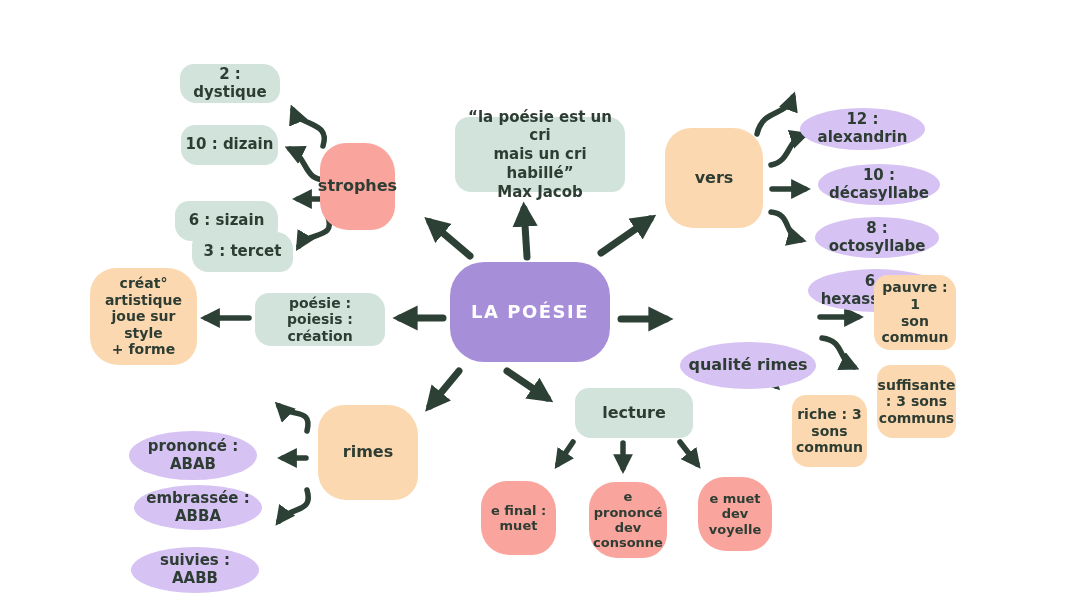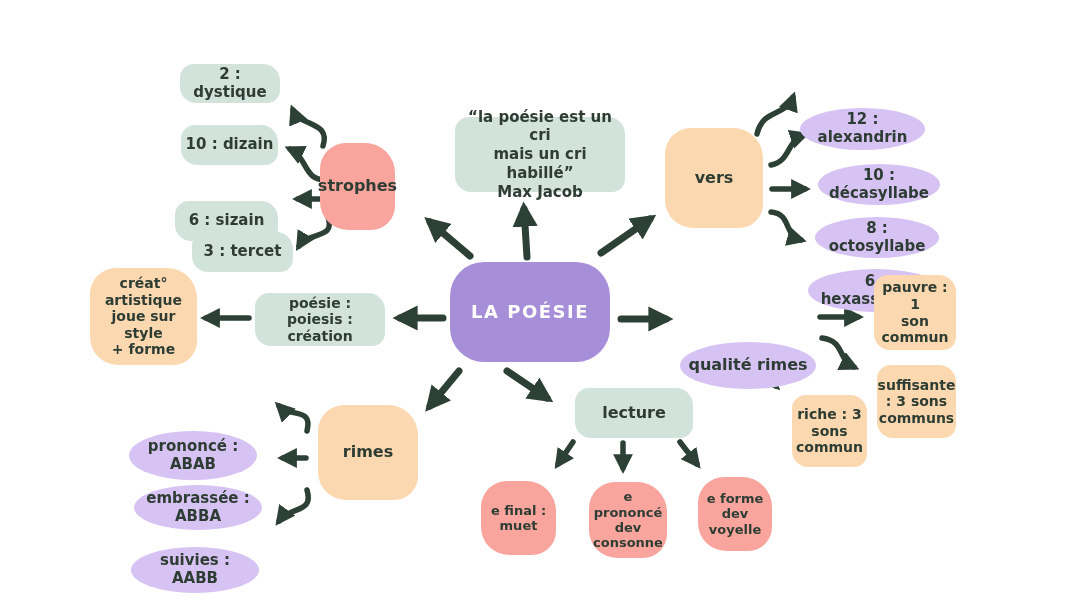--- a/index.html
+++ b/index.html
@@ -146,17 +146,17 @@
 ABBA</div>
   <div class="node lavender ellipse" style="left:131px; top:499px; width:128px; height:46px;">suivies :
 AABB</div>
 
   <div class="node mint box fs16" style="left:575px; top:388px; width:118px; height:50px;">lecture</div>
   <div class="node salmon blob fs13" style="left:481px; top:481px; width:75px; height:74px;">e final :
 muet</div>
   <div class="node salmon blob fs13" style="left:589px; top:482px; width:78px; height:76px;">e prononcé
 dev
 consonne</div>
-  <div class="node salmon blob fs13" style="left:698px; top:477px; width:74px; height:74px;">e forme
+  <div class="node salmon blob fs13" style="left:698px; top:477px; width:74px; height:74px;">e muet
 dev
 voyelle</div>
 
 </div>
 
 </body></html>

